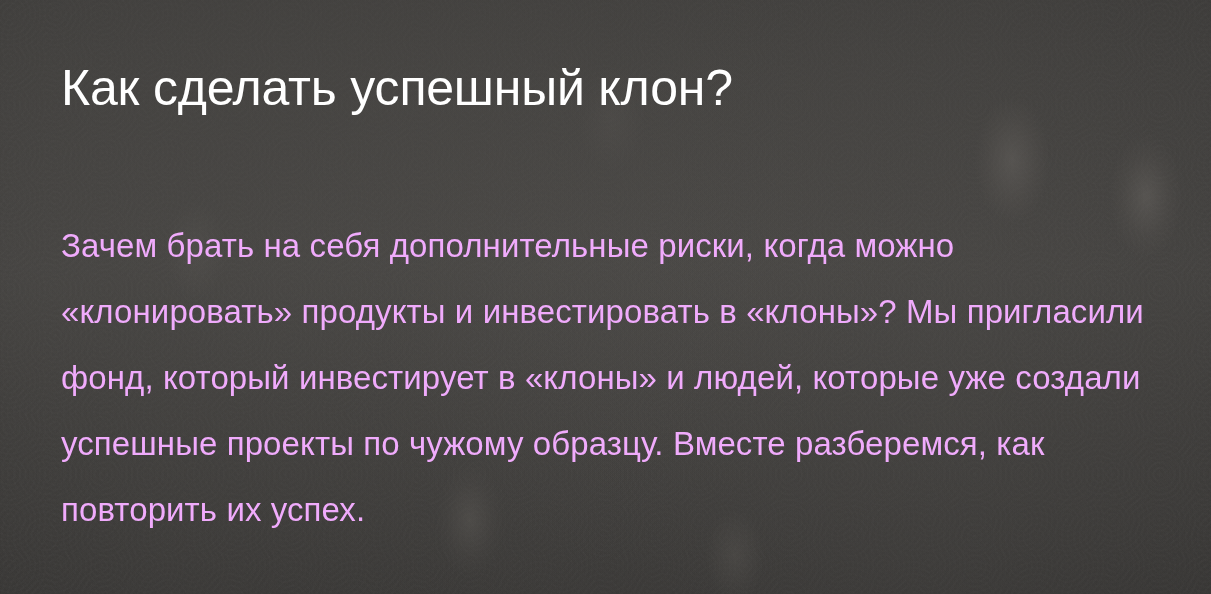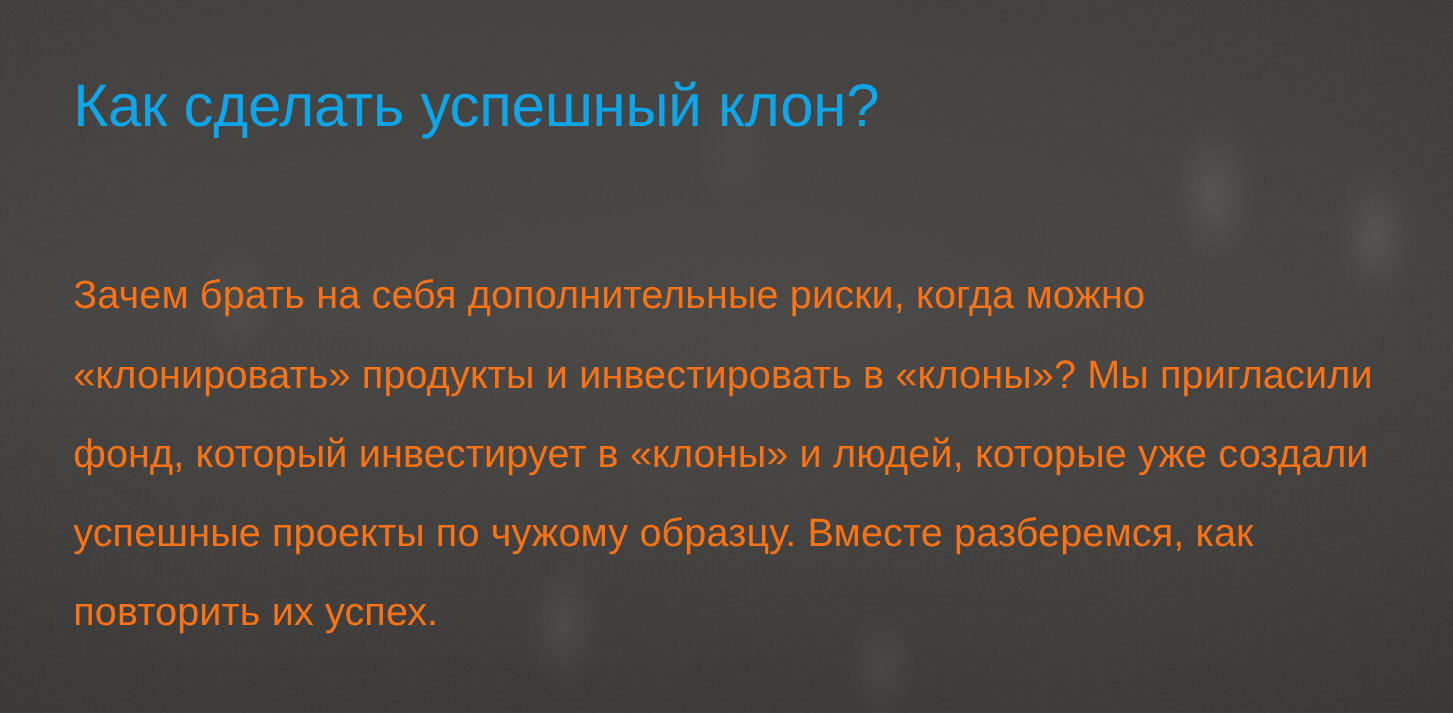--- a/index.html
+++ b/index.html
@@ -81,34 +81,34 @@
 
   .hero-title {
     position: absolute;
     top: 59px;
     left: 0;
     margin: 0;
     font-size: 50px;
     line-height: 58px;
     font-weight: 400;
     letter-spacing: -0.2px;
-    color: #0ea5e9;
+    color: #ffffff;
     white-space: nowrap;
   }
 
   .hero-lead {
     position: absolute;
     top: 213px;
     left: 0;
     width: 1098px;
     margin: 0;
     font-size: 33px;
     line-height: 66px;
     font-weight: 400;
-    color: #f97316;
+    color: #f0abfc;
     letter-spacing: 0.1px;
   }
 </style>
 </head>
 <body>
 
 <div class="hero-banner">
 
   <div class="hero-photo"></div>
 

